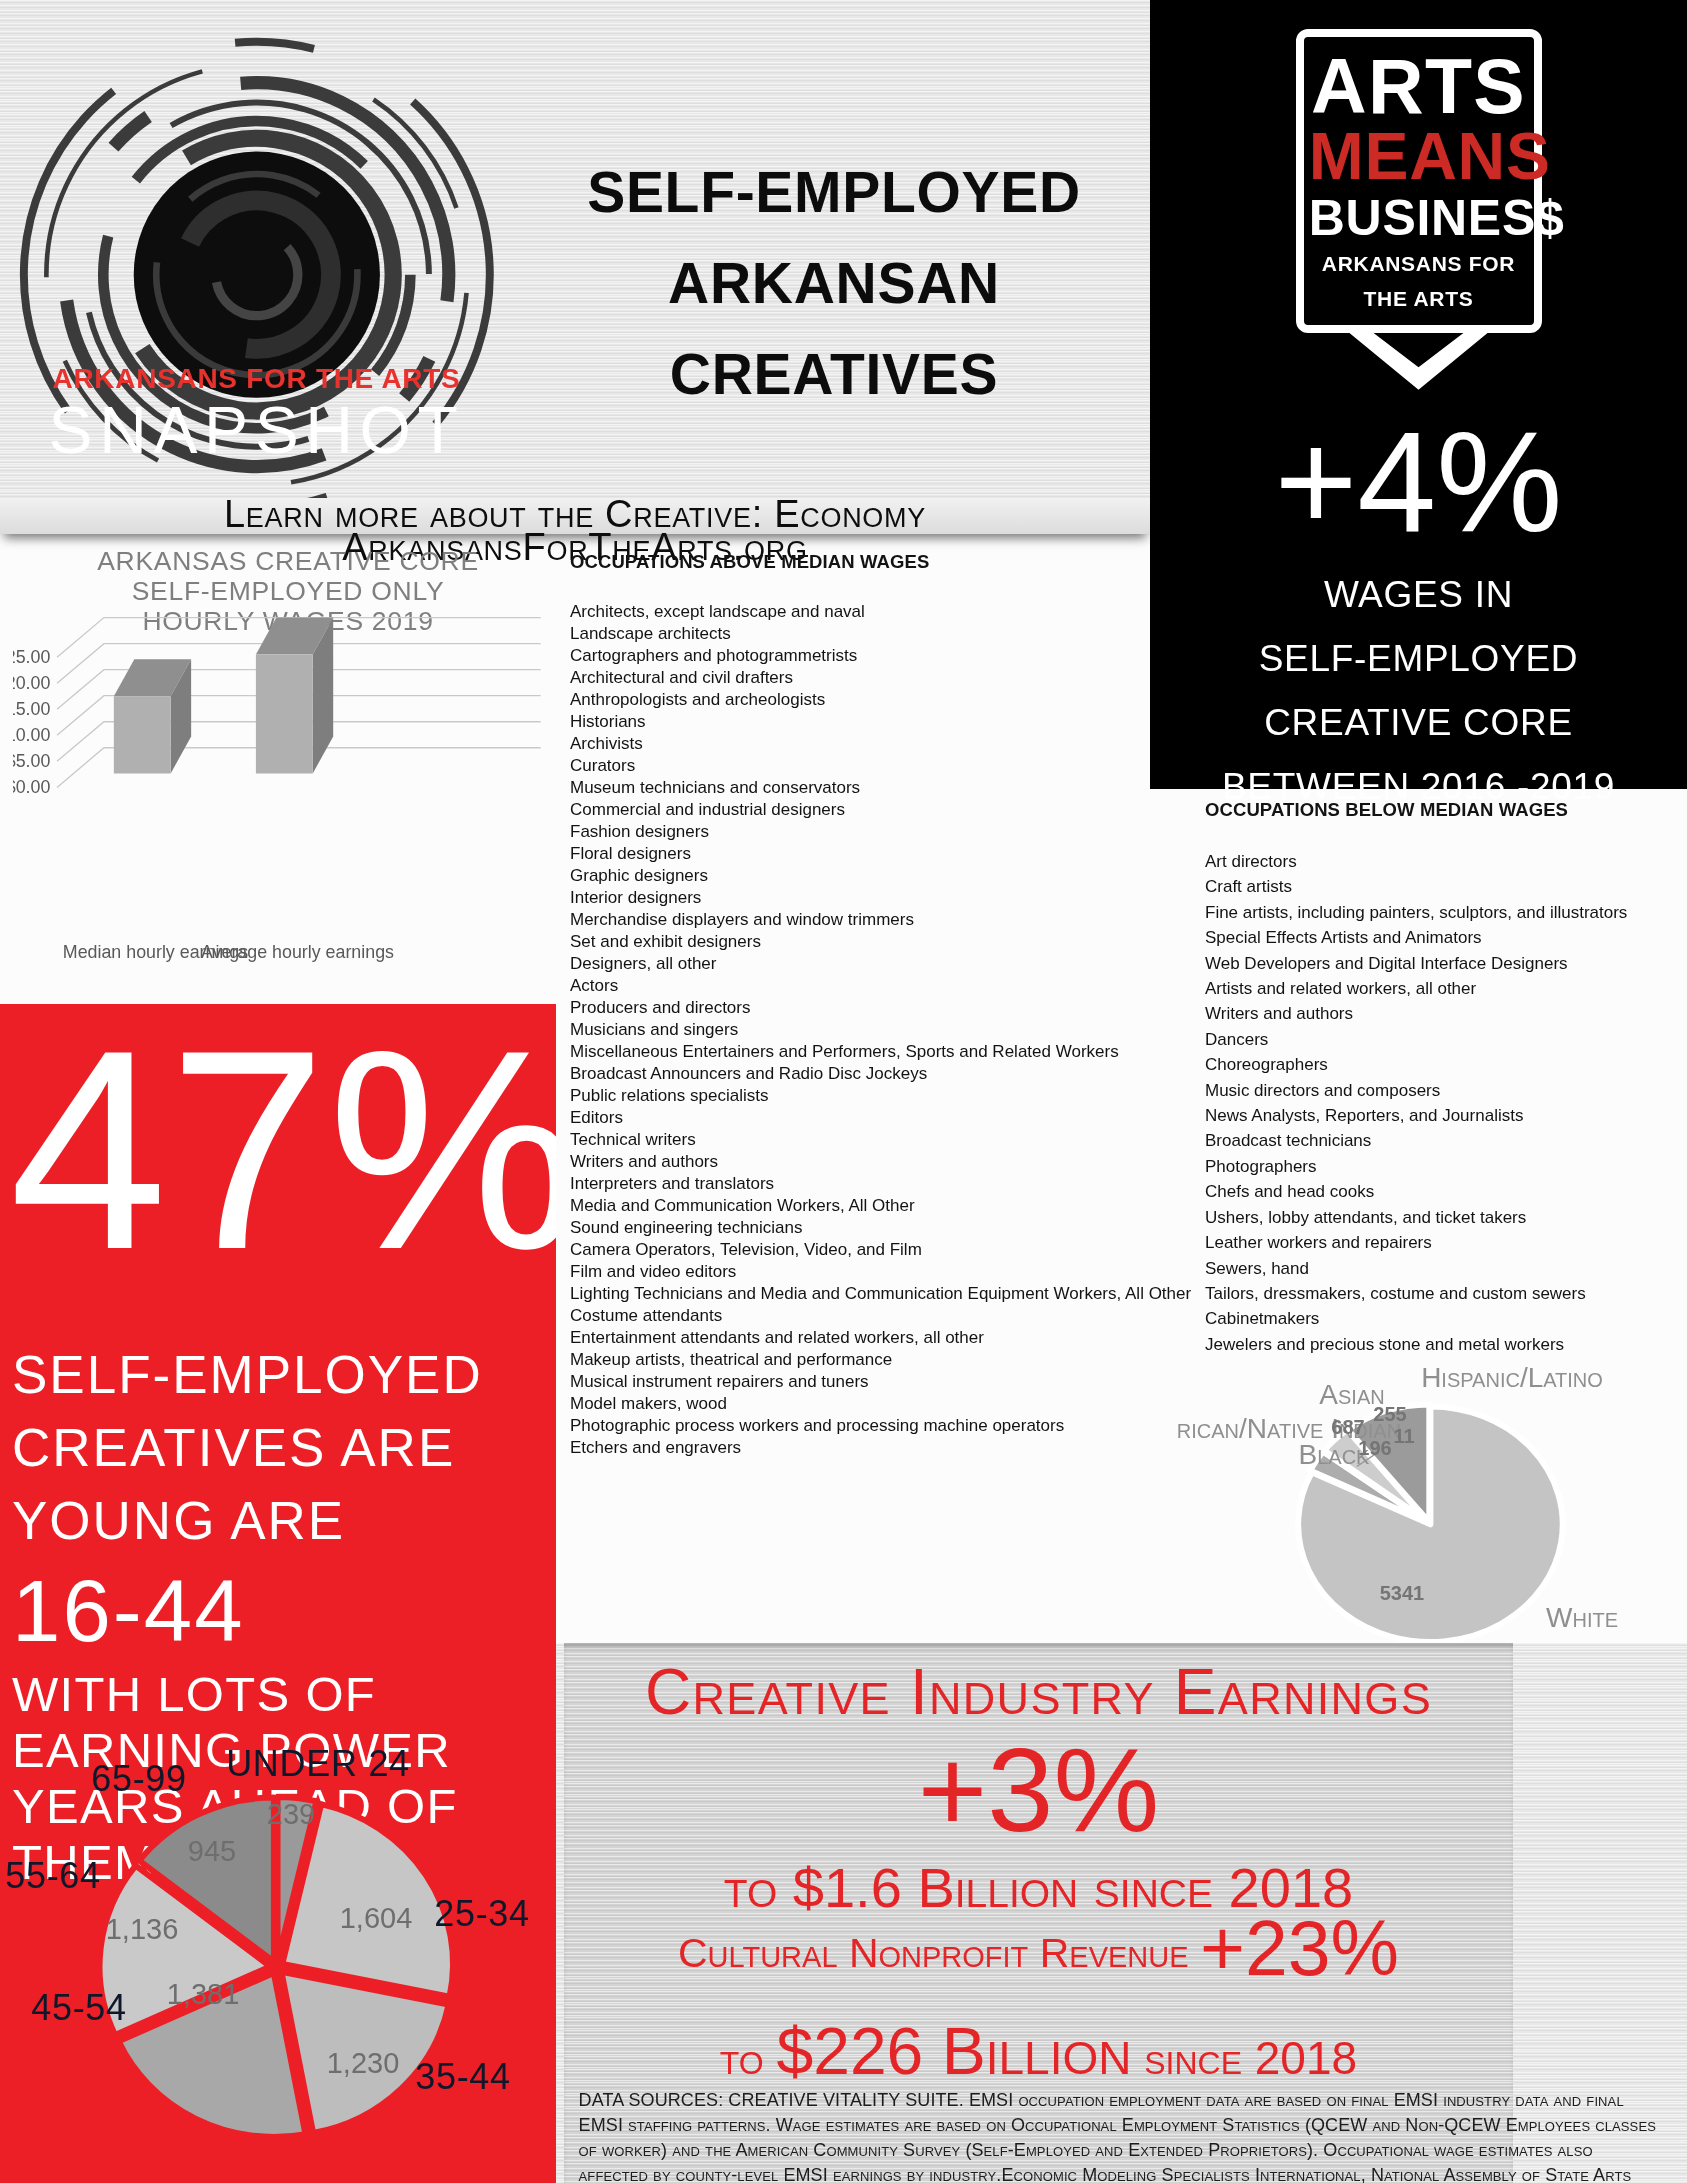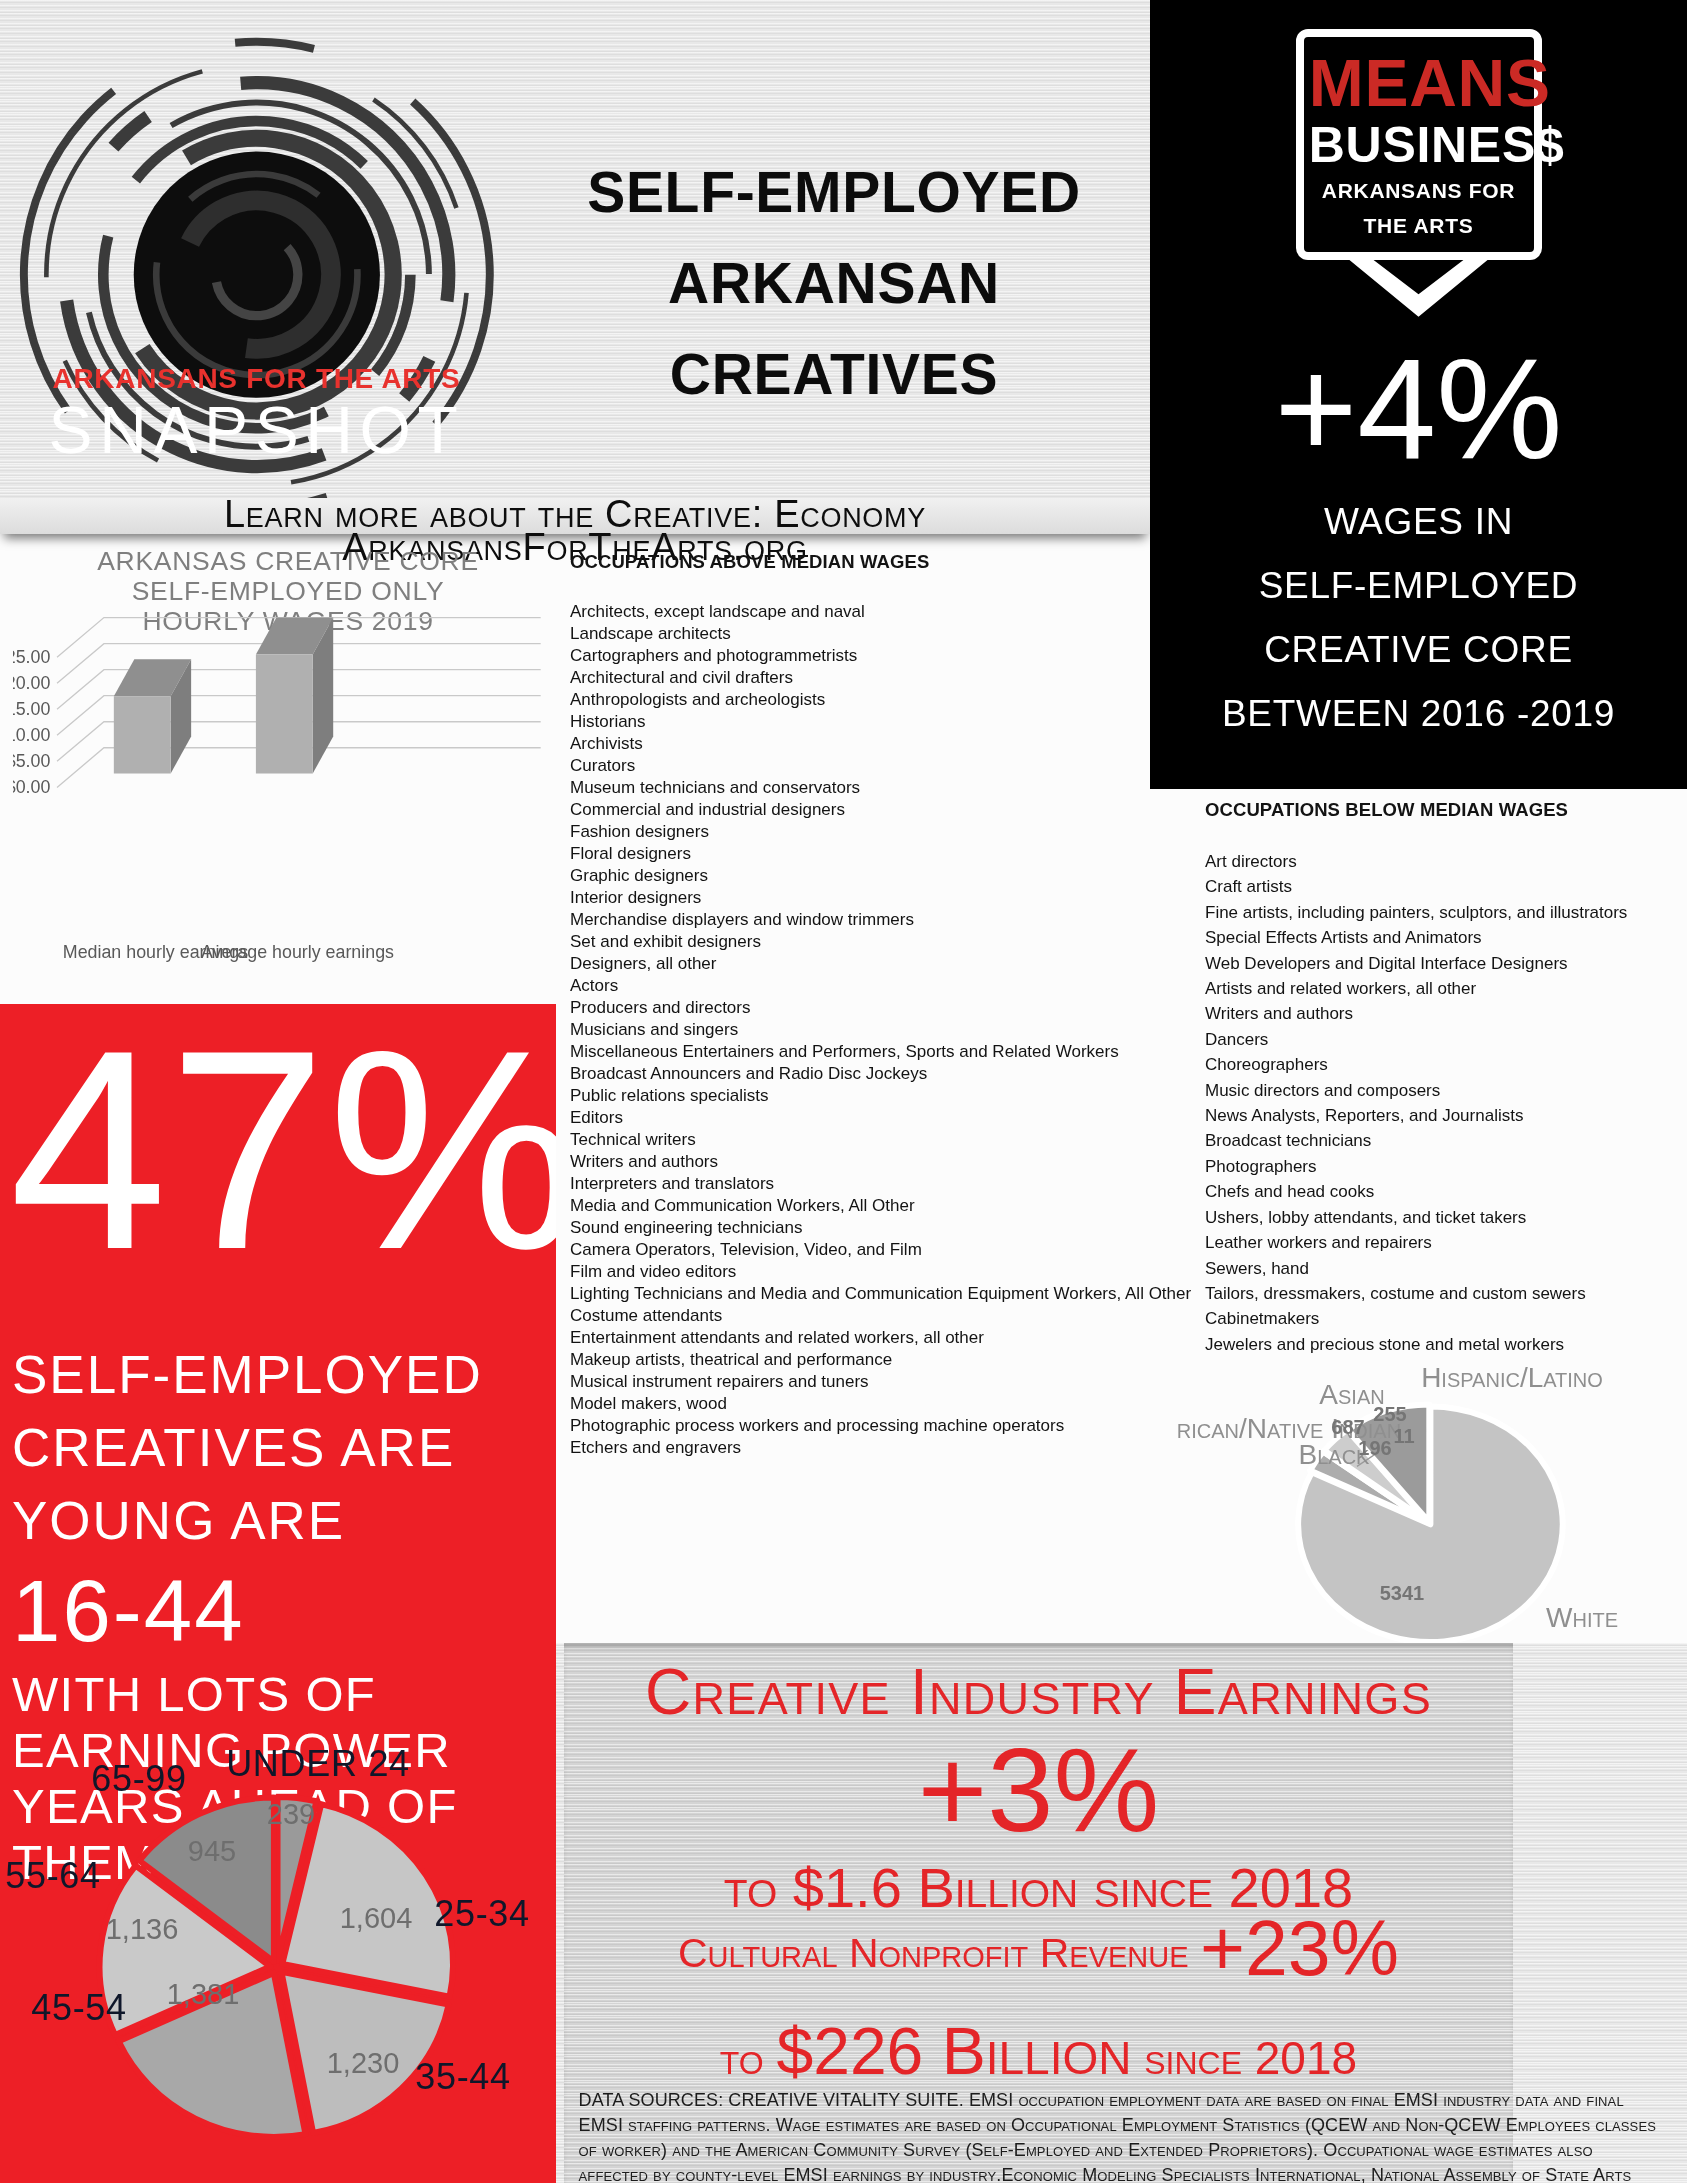--- a/index.html
+++ b/index.html
@@ -145,20 +145,21 @@
   <div class="page-title">
     <div>SELF-EMPLOYED</div>
     <div>ARKANSAN</div>
     <div>CREATIVES</div>
   </div>
 
   <div class="learn-bar">Learn more about the Creative: Economy ArkansansForTheArts.org</div>
 
   <div class="black-panel">
     <div class="bubble">
+      <div class="amb1">ARTS</div>
       <div class="amb2">MEANS</div>
       <div class="amb3">BUSINES$</div>
       <div class="amb4">ARKANSANS FOR THE ARTS</div>
     </div>
     <svg class="pointer" width="159" height="66" viewBox="0 0 240 100">
       <polygon points="8,0 120,92 232,0 196,0 120,58 44,0" fill="#ffffff"></polygon>
     </svg>
     <div class="big4">+4%</div>
     <div class="growth">
       <div>WAGES IN</div>

